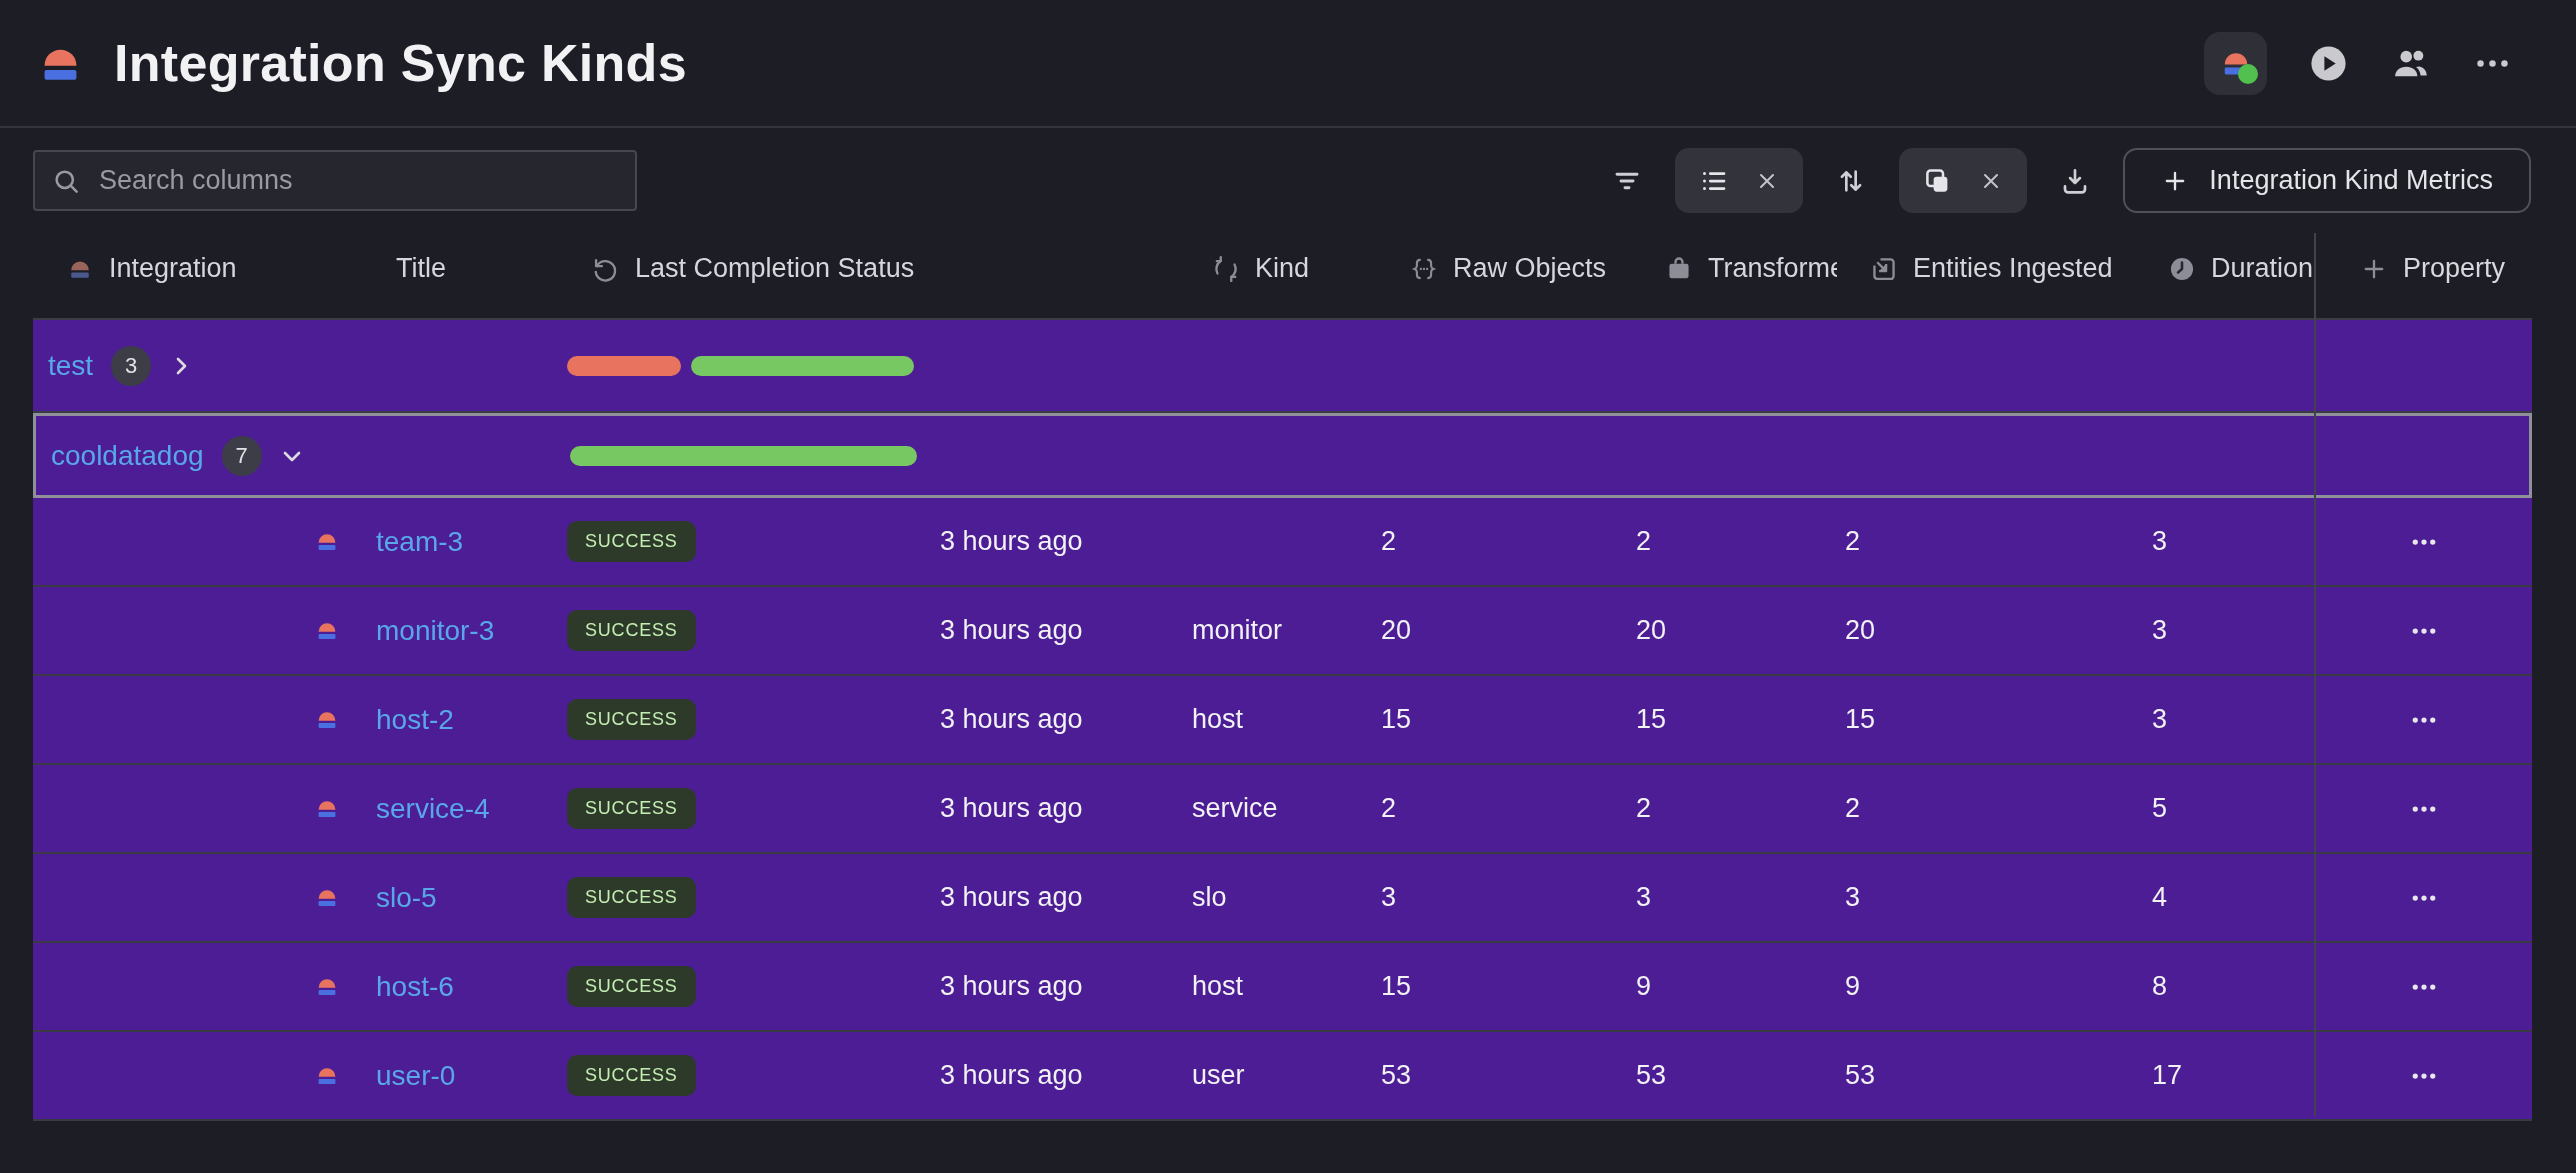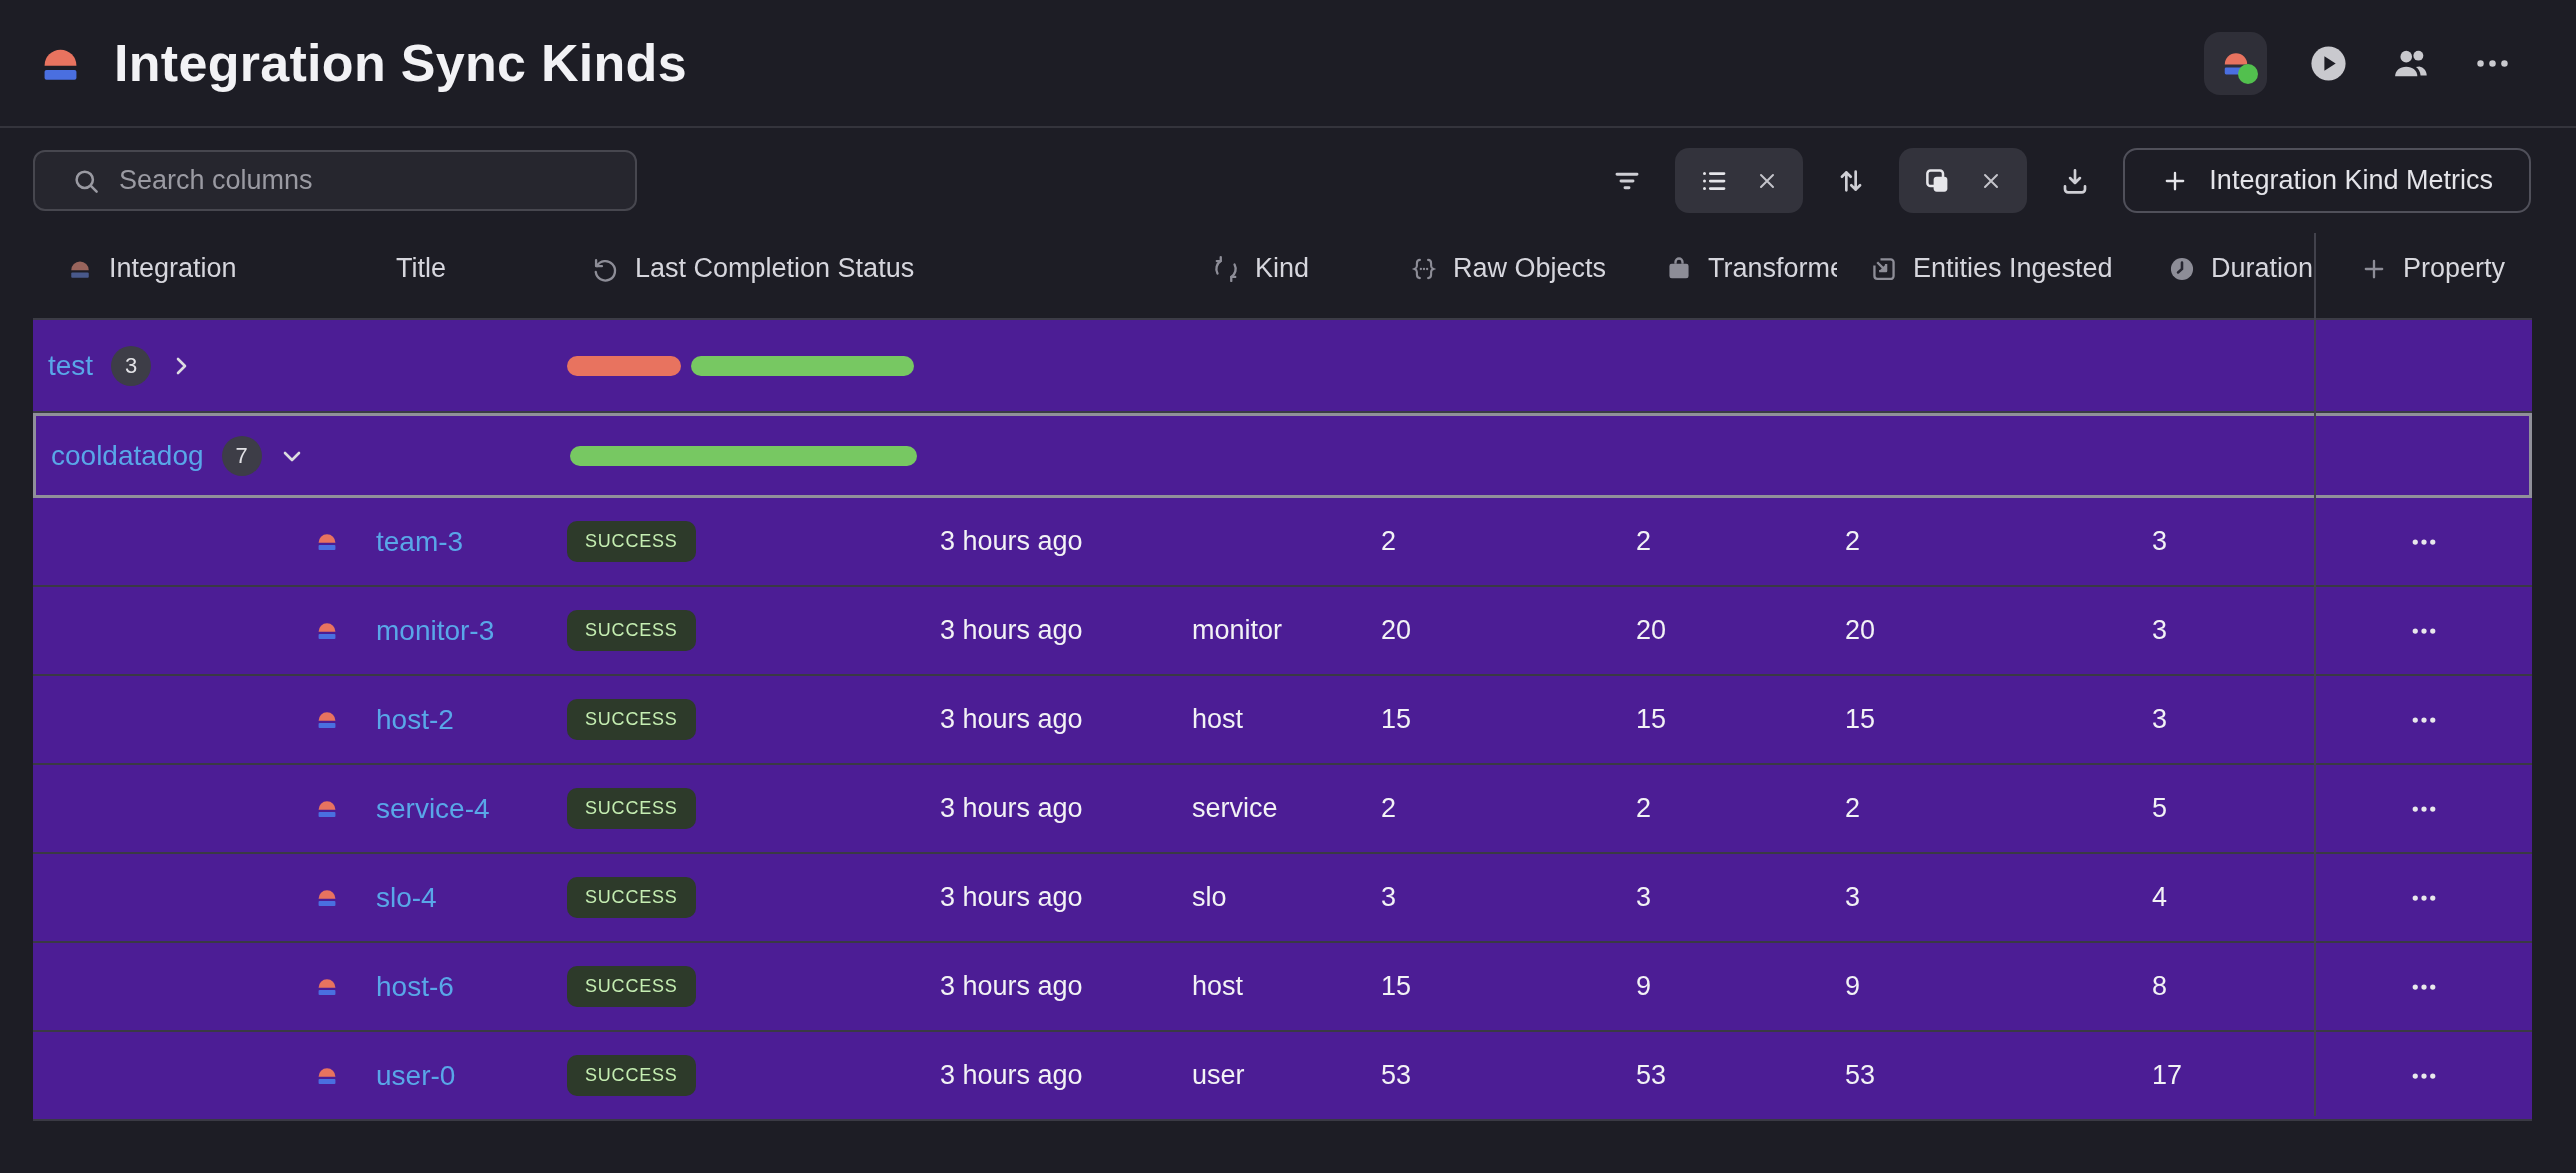--- a/index.html
+++ b/index.html
@@ -29,22 +29,22 @@
     display:flex; align-items:center; justify-content:center; position:relative; cursor:pointer;
   }
   .app-btn svg { width:38px; height:36px; }
   .online-dot { position:absolute; right:9px; bottom:11px; width:20px; height:20px; border-radius:50%; }
   .tb-icon svg { width:41px; height:41px; }
   .tb-icon { cursor:pointer; }
 
   
   .toolbar { margin:20px 45px 0 33px; height:65px; display:flex; align-items:center; }
   .search-box {
-    width:604px; height:61px; border:2px solid #47474f; border-radius:12px;
-    background:#26262e; display:flex; align-items:center; padding:0 36px; gap:16px;
+    width:604px; height:61px; border:2px solid #47474f; border-radius:4px;
+    background:#26262e; display:flex; align-items:center; padding:0 16px; gap:16px;
   }
   .search-box .icon svg { width:30px; height:30px; }
   .search-box input {
     background:transparent; border:none; outline:none; flex:1;
     font-family:inherit; font-size:27px; color:#e8e8ec;
   }
   .search-box input::placeholder { color:#9a9aa2; }
   .toolbar-right { margin-left:auto; display:flex; align-items:center; gap:32px; }
   .plain-icon-btn { cursor:pointer; color:#cfcfd5; }
   .plain-icon-btn svg { width:32px; height:32px; }
@@ -515,21 +515,21 @@
     <div class="row data-row grid10">
       <div class="cell c1">
         <span class="icon">
           <svg viewBox="0 0 24 24">
             <path d="M4.5 13a7.5 7.5 0 0 1 15 0z" fill="#e8735f"></path>
             <rect x="4.5" y="15" width="15" height="4.6" rx="0.9" fill="#4a6fe0"></rect>
           </svg>
         </span>
       </div>
       <div class="cell c2">
-        <a class="blue-link">slo-4</a>
+        <a class="blue-link">slo-5</a>
       </div>
       <div class="cell c3">
         <span class="status-badge" style="background: rgb(45, 58, 42); color: rgb(197, 238, 178);">SUCCESS</span>
       </div>
       <div class="cell c4">
         <span>3 hours ago</span>
       </div>
       <div class="cell c5">
         <span>slo</span>
       </div>

